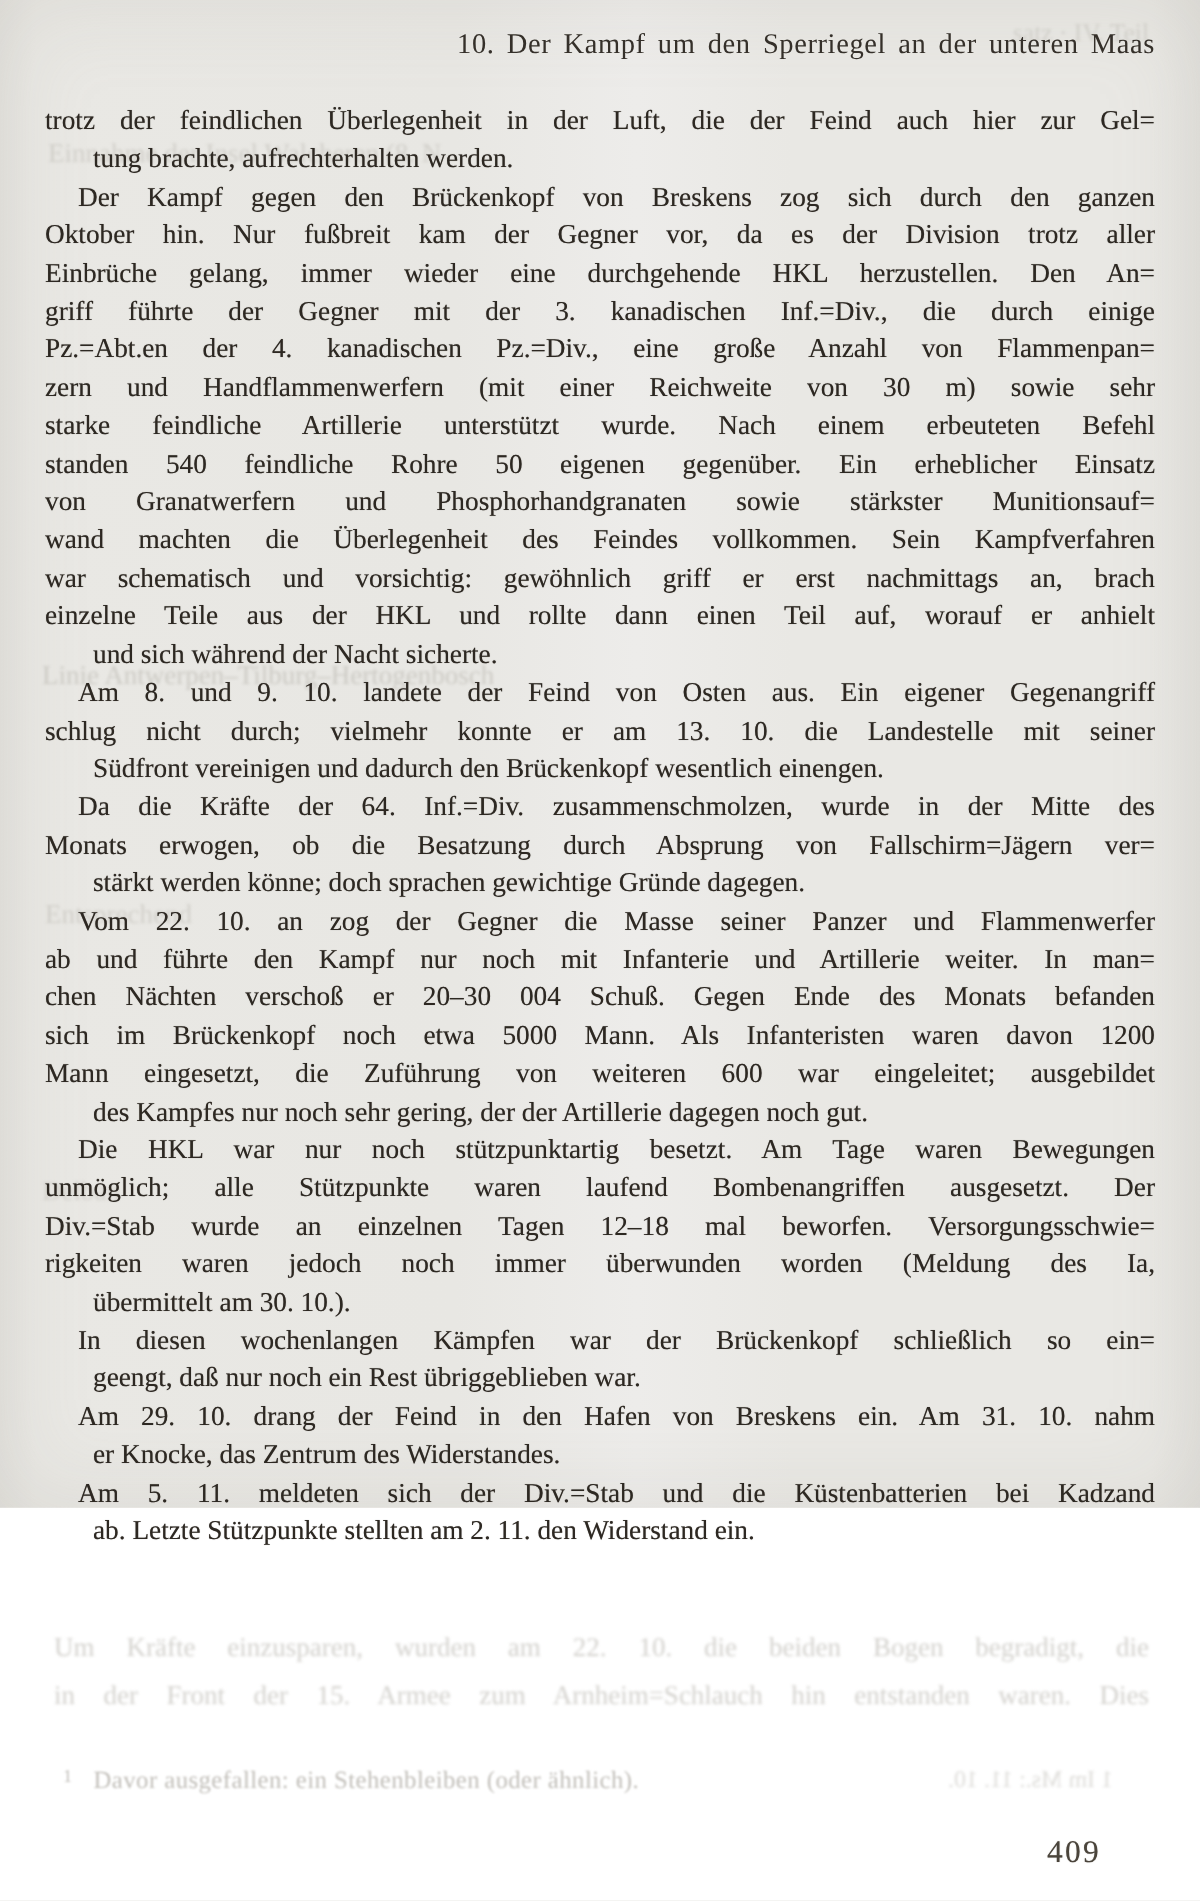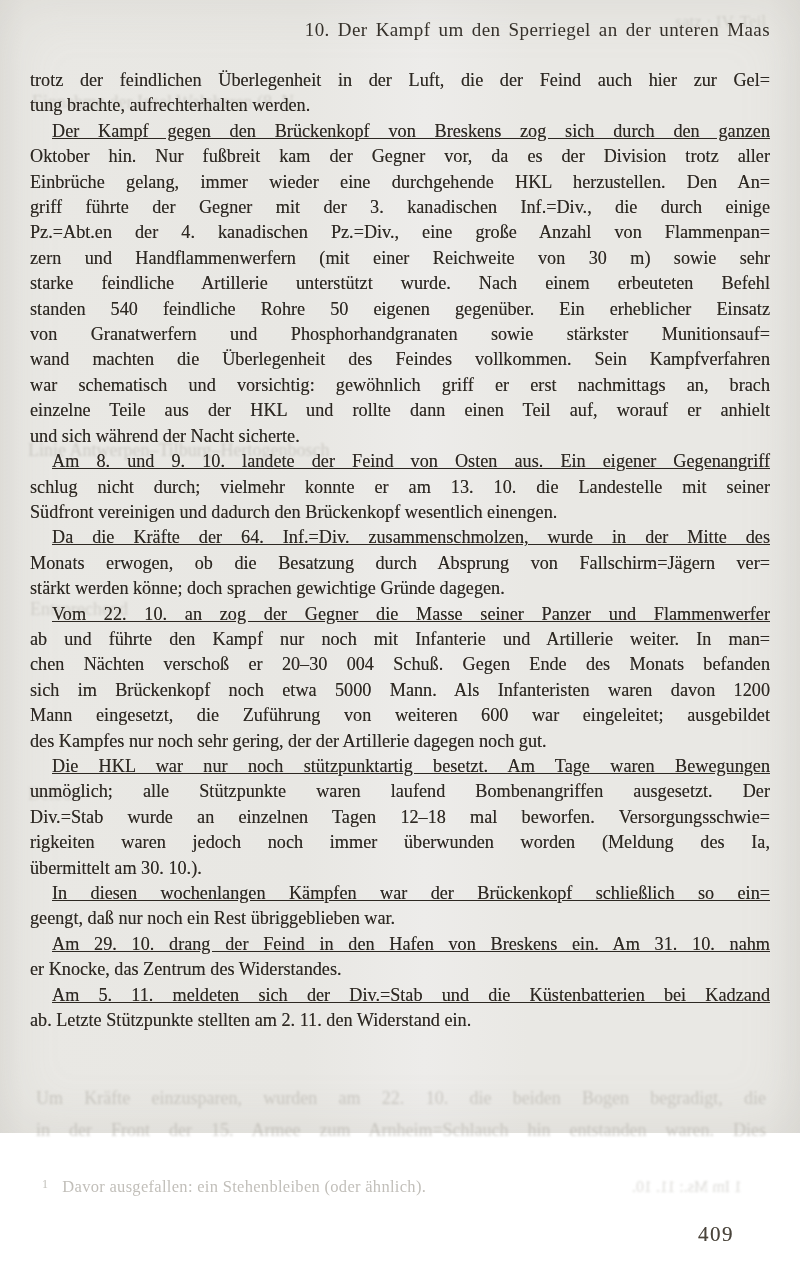--- a/index.html
+++ b/index.html
@@ -3,21 +3,21 @@
 <meta charset="utf-8">
 <style>
   html, body { margin: 0; padding: 0; }
   body {
     width: 800px; height: 1267px;
     font-family: "Liberation Serif", "DejaVu Serif", serif;
     overflow: hidden;
   }
   .page {
     position: relative;
-    width: 800px; height: 1133px;
+    width: 800px; height: 1005px;
     background:
       linear-gradient(90deg, #e4e3df 0%, #e9e8e4 3%, #e8e7e3 38%, #edecea 53%, #e9e8e4 66%, #e9e8e4 96%, #e3e2de 100%),
       #e9e8e4;
     box-shadow: inset 0 0 60px rgba(160,155,145,0.18);
   }
   
   .running-header {
     position: absolute; top: 18px; left: 30px; width: 740px;
     text-align: right;
     font-size: 19px; line-height: 24px;
@@ -26,22 +26,22 @@
   }
   
   .page-body {
     position: absolute; top: 68px; left: 30px; width: 740px;
     font-size: 18.2px; line-height: 25.4px;
     color: #2d2822;
     text-shadow: 0 0 0.5px rgba(45,40,34,0.55);
   }
   .paragraph { margin: 0; }
   .ln { text-align: justify; text-align-last: justify; }
-  .ln.last { text-align-last: left; }
-  .ln.first { padding-left: 22px; text-decoration: underline; }
+  .ln.last { text-align-last: left; margin-left: 32px; }
+  .ln.first { padding-left: 22px; }
   
   .ghost {
     position: absolute;
     color: #aeaba3;
     opacity: 0.45;
     filter: blur(1.2px);
     font-size: 18px;
     white-space: nowrap;
     pointer-events: none;
   }

